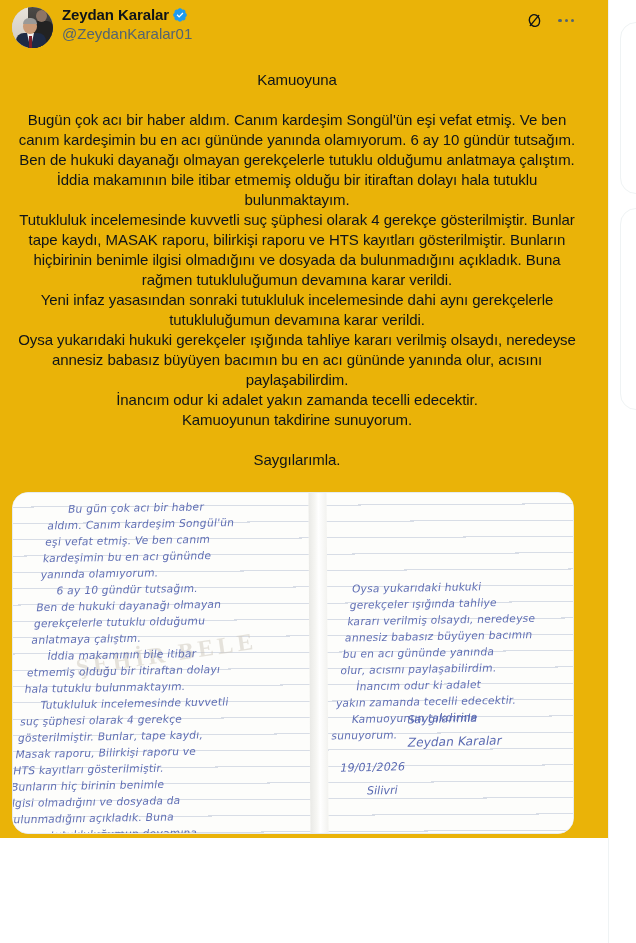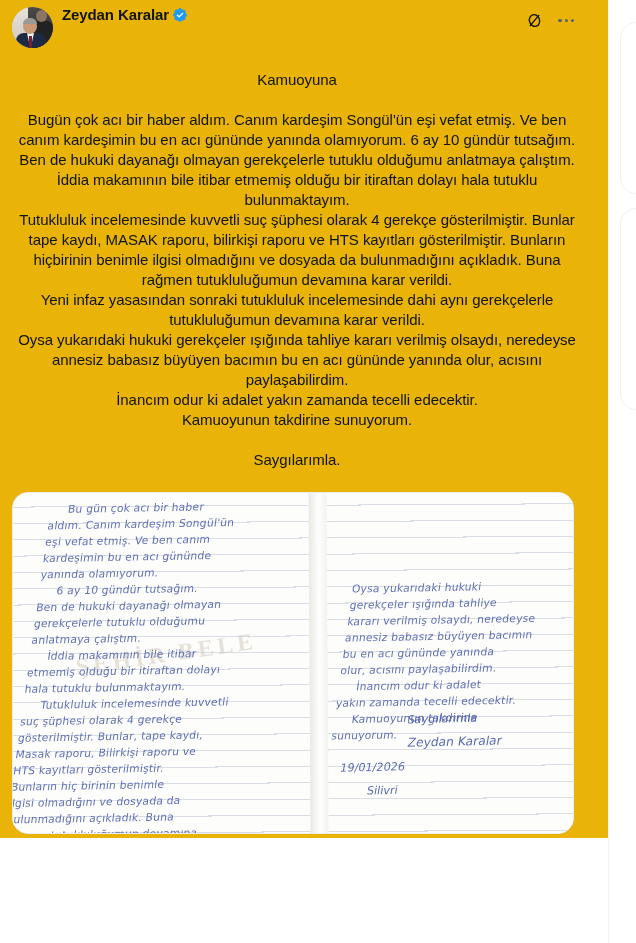--- a/index.html
+++ b/index.html
@@ -287,20 +287,21 @@
     </div>
 
     <div class="identity">
       <div class="name-row">
         <span class="display-name">Zeydan Karalar</span>
         <svg class="verified-badge" viewBox="0 0 24 24" aria-hidden="true">
           <path fill="#1d9bf0" d="M22.25 12c0-1.43-.88-2.67-2.19-3.34.46-1.39.2-2.9-.81-3.91s-2.52-1.27-3.91-.81C14.67 2.63 13.43 1.75 12 1.75s-2.67.88-3.34 2.19c-1.39-.46-2.9-.2-3.91.81s-1.27 2.52-.81 3.91C2.63 9.33 1.75 10.57 1.75 12s.88 2.67 2.19 3.34c-.46 1.39-.2 2.9.81 3.91s2.52 1.27 3.91.81c.67 1.31 1.91 2.19 3.34 2.19s2.67-.88 3.34-2.19c1.39.46 2.9.2 3.91-.81s1.27-2.52.81-3.91c1.31-.67 2.19-1.91 2.19-3.34z"></path>
           <path fill="#ffffff" d="M10.67 16.23 6.9 12.46l1.41-1.41 2.36 2.36 5.02-5.02 1.41 1.41-6.43 6.43z"></path>
         </svg>
       </div>
+      <span class="handle">@ZeydanKaralar01</span>
     </div>
 
     <div class="header-actions">
       <svg class="grok-icon" viewBox="0 0 24 24" aria-hidden="true">
         <ellipse cx="12" cy="12" rx="6.4" ry="7.6" fill="none" stroke="#0f1419" stroke-width="1.7" transform="rotate(-18 12 12)"></ellipse>
         <line x1="6.6" y1="18.4" x2="17.4" y2="5.6" stroke="#0f1419" stroke-width="1.7" stroke-linecap="round"></line>
       </svg>
       <div class="more-icon">
         <i></i>
           <i></i>

